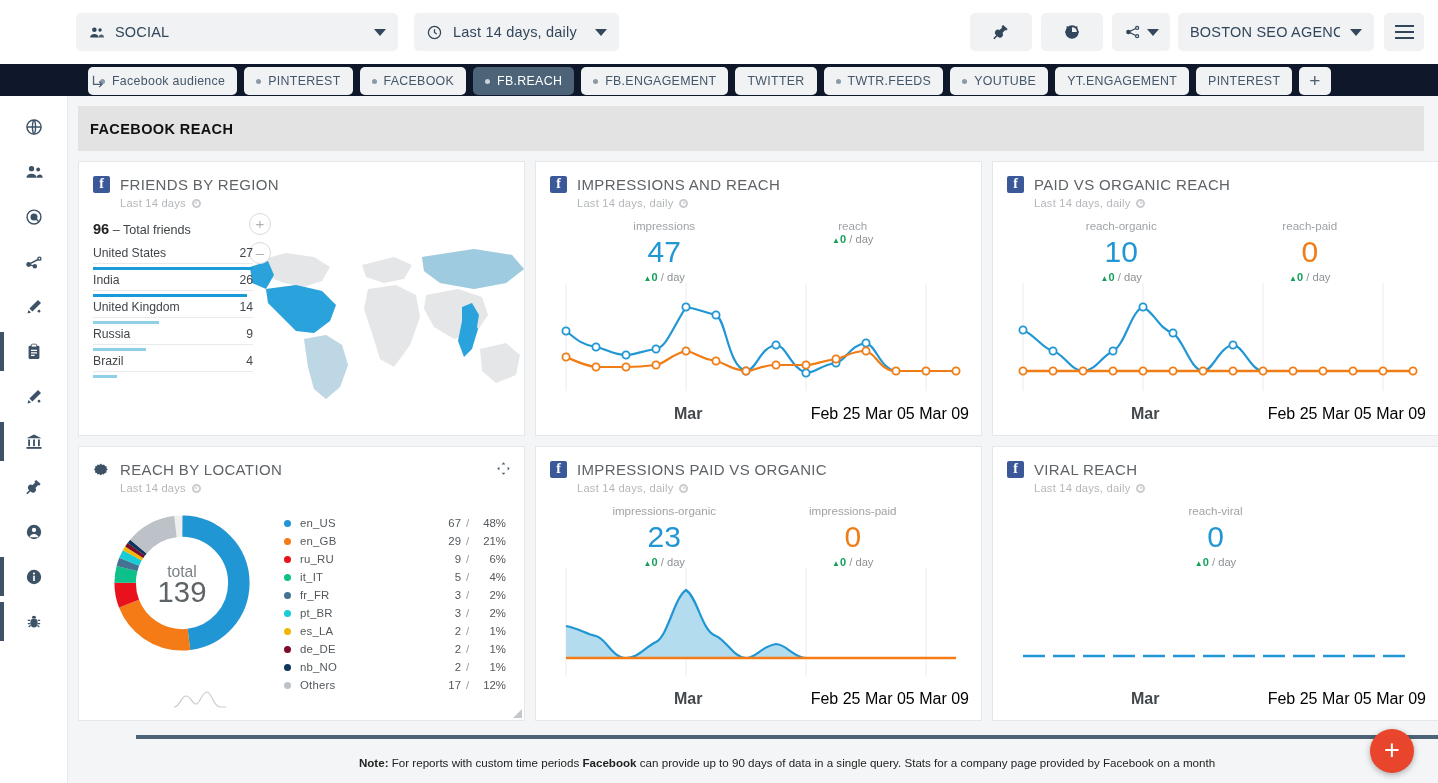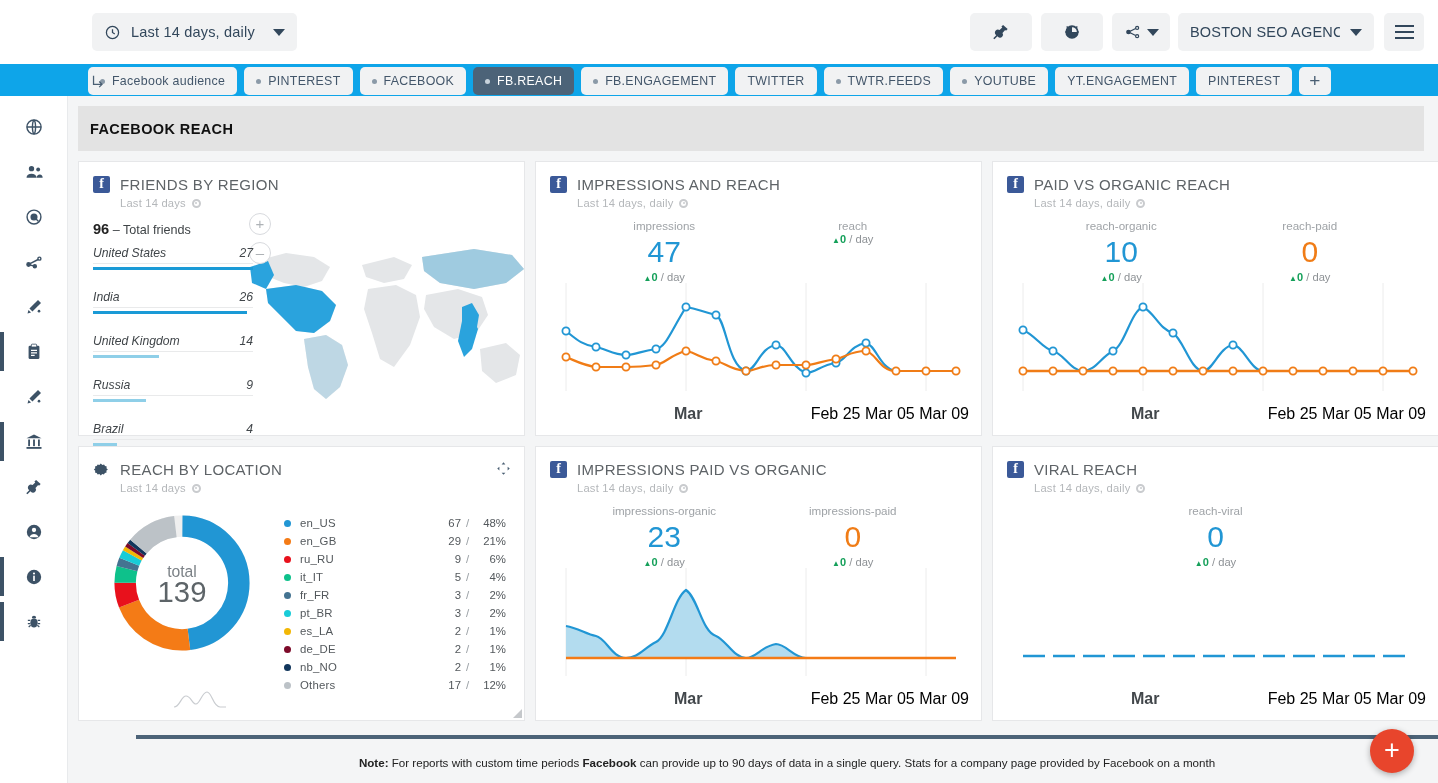--- a/index.html
+++ b/index.html
@@ -38,21 +38,21 @@
   .iconbtn.share { width: 58px; gap: 5px; }
   .hamb { width: 40px; height: 38px; border-radius: 5px; background: #f1f2f3;
     display: flex; flex-direction: column; align-items: center; justify-content: center;
     gap: 4px; cursor: pointer; margin-left: 10px; }
   .hamb i { display: block; width: 19px; height: 2px; background: #32475b; }
   .spacer { flex: 1; }
 
   
   .tabstrip {
     height: 34px; display: flex; align-items: center; gap: 7px;
-    padding-left: 88px; background: #0ea5e9;
+    padding-left: 88px; background: #0f172a;
   }
   .arrow-in { position: absolute; left: 90px; color: #4a5f73; font-size: 17px; }
   .tab {
     height: 28px; border-radius: 5px; background: #f1f2f3; color: #43566a;
     font-size: 12.4px; letter-spacing: .3px; display: flex; align-items: center;
     gap: 7px; padding: 0 12px; cursor: pointer; white-space: nowrap;
   }
   .tab .dot { width: 5px; height: 5px; border-radius: 50%; background: #8b9aa8; }
   .tab.active { background: #4c6378; color: #fff; }
   .tab.active .dot { background: #c8d3dc; }
@@ -113,21 +113,21 @@
   .metric .d { font-size: 11.2px; color: #8d9195; margin-top: 1px; }
   .metric .d b { color: #15a05a; font-weight: bold; font-size: 11px; }
   .up { color: #15a05a; font-size: 8px; }
   .blue { color: #2196d4; } .orange { color: #f07c16; }
 
   
   .region-body { display: flex; padding: 12px 0 0 14px; position: relative; height: 212px; }
   .rlist { width: 160px; z-index: 2; }
   .rtotal { font-size: 12.6px; color: #3f4447; margin-bottom: 9px; }
   .rtotal b { font-size: 14.6px; color: #222; }
-  .rrow { margin-bottom: 20px; font-style: italic; }
+  .rrow { margin-bottom: 3px; }
   .rrow .line { display: flex; justify-content: space-between; font-size: 12.2px;
     color: #41464a; padding-bottom: 3px; border-bottom: 1px solid #e9eaeb; }
   .rbar { height: 3px; background: #1a9ad6; margin-top: 3px; }
   .zoombtns { position: absolute; left: 170px; top: 4px; }
   .zbtn { width: 22px; height: 22px; border-radius: 50%; border: 1px solid #d8dade;
     color: #aeb2b6; font-size: 15px; line-height: 19px; text-align: center;
     margin-bottom: 7px; cursor: pointer; background: #fff; }
   .mapwrap { position: absolute; left: 165px; top: 0; right: 0; bottom: 0; overflow: hidden; }
 
   
@@ -162,20 +162,30 @@
     position: absolute; right: 24px; bottom: 10px; width: 44px; height: 44px;
     border-radius: 50%; background: #e8452c; color: #fff; font-size: 27px;
     font-weight: 300; line-height: 42px; text-align: center; cursor: pointer;
     box-shadow: 0 2px 6px rgba(0,0,0,.3); z-index: 5;
   }
 </style>
 </head>
 <body>
 
 <div class="topbar">
+  <div class="ctl sel-social">
+    <svg width="17" height="17" viewBox="0 0 24 24" fill="#32475b">
+        <circle cx="9" cy="8" r="3.2"></circle>
+        <path d="M3 19c0-3.3 2.7-5 6-5s6 1.7 6 5z"></path>
+        <circle cx="17" cy="8.5" r="2.4"></circle>
+        <path d="M15 19c0-2.6 1.8-4.2 4-4.2s3.5 1.6 3.5 4.2z" opacity=".85"></path>
+      </svg>
+    <span class="label">SOCIAL</span>
+    <span class="caret"></span>
+  </div>
 
   <div class="ctl sel-date">
     <svg width="17" height="17" viewBox="0 0 24 24" fill="none" stroke="#32475b" stroke-width="1.8">
         <circle cx="12" cy="12" r="8.6"></circle>
         <path d="M12 7.4V12l3.2 2"></path>
       </svg>
     <span class="label">Last 14 days, daily</span>
     <span class="caret"></span>
   </div>
 

